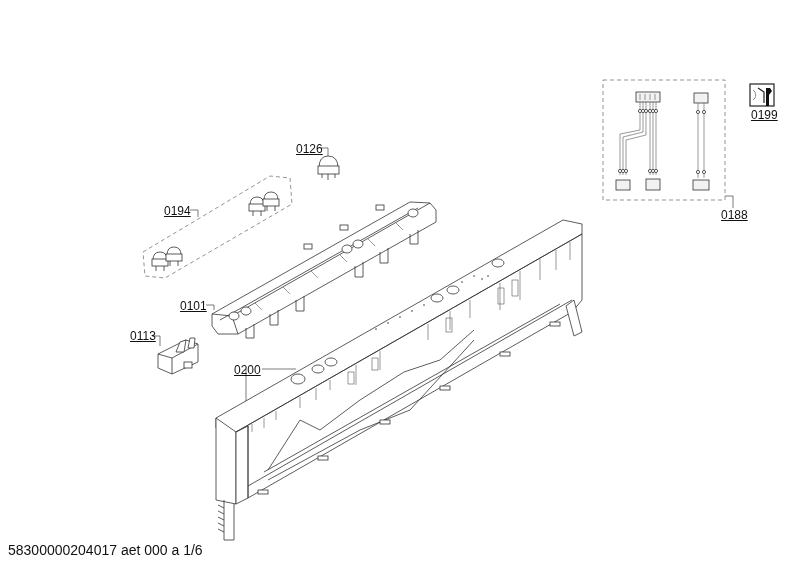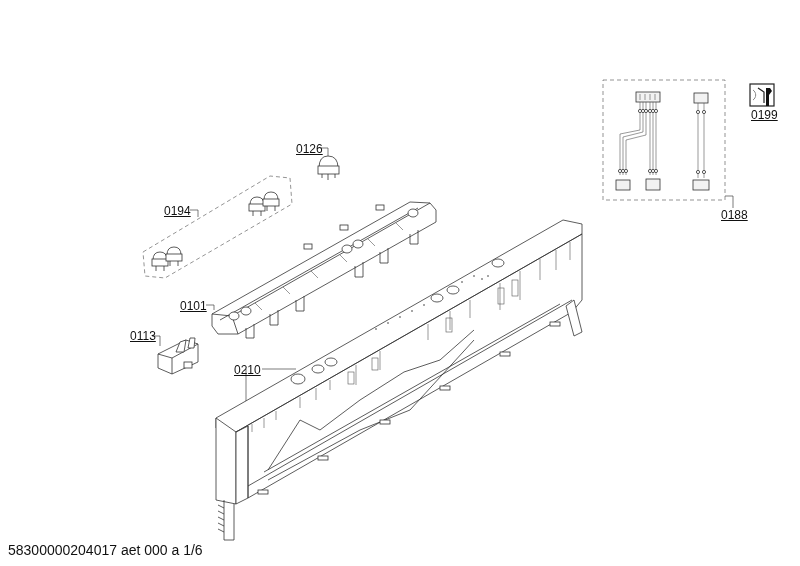--- a/index.html
+++ b/index.html
@@ -249,17 +249,17 @@
       <rect x="500" y="352" width="10" height="4"></rect>
       <rect x="550" y="322" width="10" height="4"></rect>
     </g>
   </g>
 </svg>
 
 <div class="lbl" style="left:296px;top:143px;">0126</div>
 <div class="lbl" style="left:164px;top:205px;">0194</div>
 <div class="lbl" style="left:180px;top:300px;">0101</div>
 <div class="lbl" style="left:116px;top:330px;margin-left:14px;">0113</div>
-<div class="lbl" style="left:234px;top:364px;">0210</div>
+<div class="lbl" style="left:234px;top:364px;">0200</div>
 <div class="lbl" style="left:721px;top:209px;">0188</div>
 <div class="lbl" style="left:751px;top:109px;">0199</div>
 
 <div class="footer">58300000204017 aet 000 a 1/6</div>
 
 </body></html>

